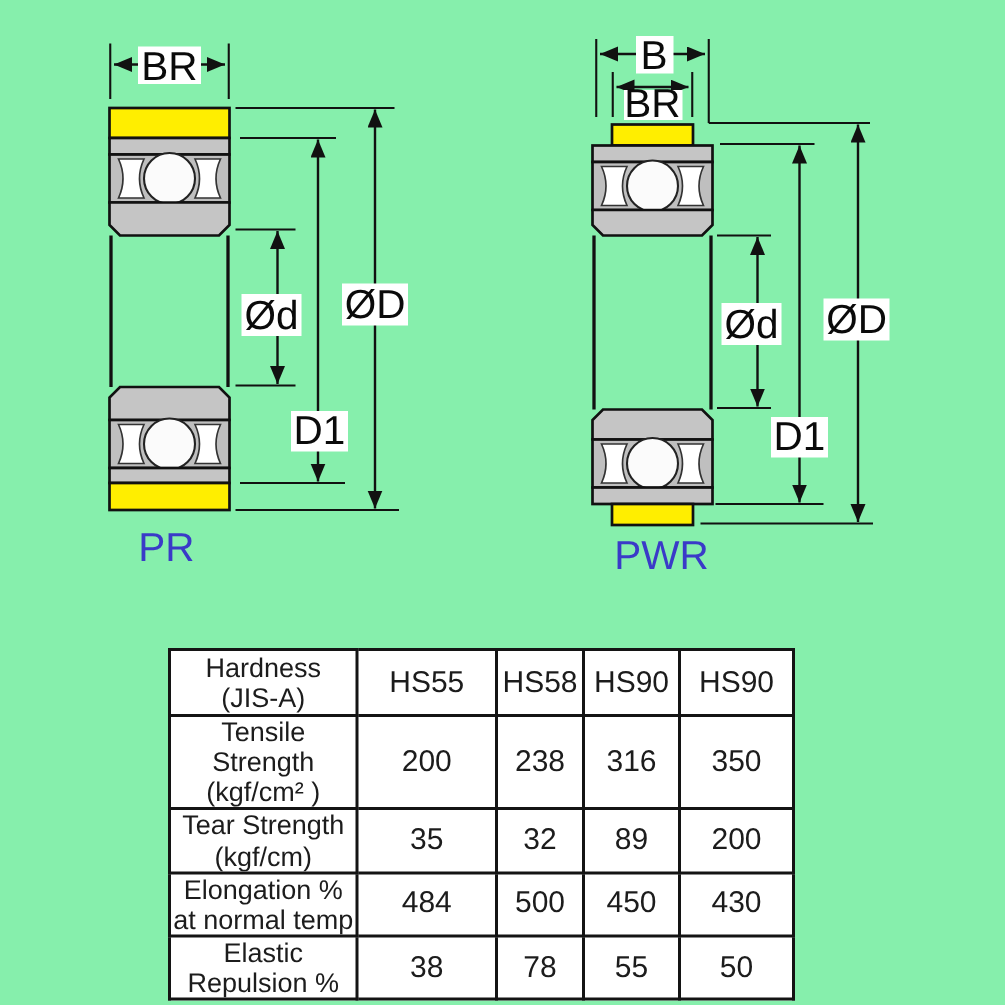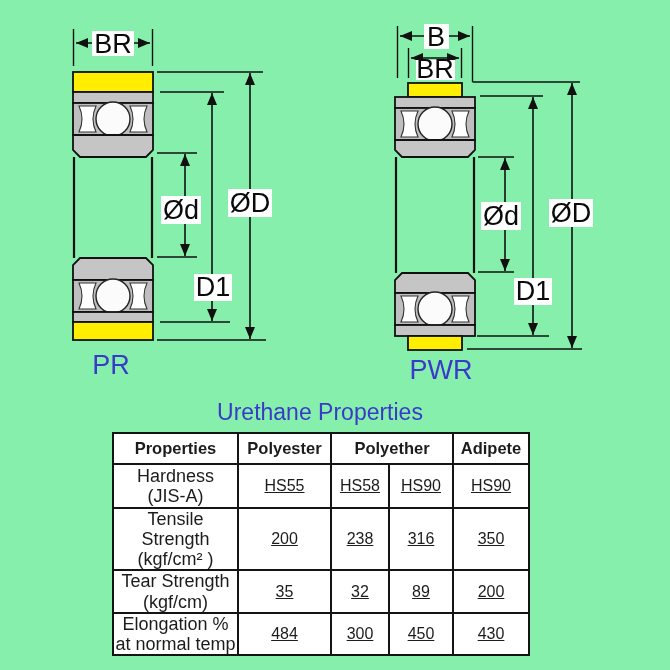--- a/index.html
+++ b/index.html
@@ -19,21 +19,21 @@
   .cap-t{font-size:27px;fill:#3a3ac8;text-anchor:middle;}
   .wall{stroke:#111;stroke-width:2.2;}
   #tbl-title{position:absolute;left:112px;top:399px;width:416px;text-align:center;
              font-size:23px;color:#3a3ac8;}
   #props-table{position:absolute;left:112px;top:432px;border-collapse:collapse;
                table-layout:fixed;background:#fff;}
   #props-table td,#props-table th{border:2px solid #141414;text-align:center;
                vertical-align:middle;padding:0;color:#1c1c1c;overflow:hidden;}
   #props-table th{font-size:16.5px;font-weight:bold;}
   .lbl{font-size:18px;line-height:1.12;}
-  .val{font-size:16px;text-decoration:underline;}
+  .val{font-size:20px;}
   tr.h0{height:31px;} tr.r0{height:44px;} tr.r1{height:60px;} tr.r2{height:42px;margin-left:28px;}
   tr.r3{height:34px;} tr.r4{height:33px;}
 </style>
 </head>
 <body>
 
 <div id="stage">
 
 <svg width="670" height="398" viewBox="0 0 670 398">
   <defs>
@@ -138,37 +138,30 @@
     <line class="extline" x1="478" y1="157" x2="514" y2="157"></line>
     <line class="extline" x1="478" y1="272" x2="514" y2="272"></line>
     <line class="dimline" x1="505" y1="158" x2="505" y2="271" marker-start="url(#arr)" marker-end="url(#arr)"></line>
     <rect class="lblbg" x="481" y="202" width="40" height="28"></rect>
     <text class="dim-t" x="501" y="225">Ød</text>
 
     <text class="cap-t" x="441" y="379">PWR</text>
   </g>
 </svg>
 
-<div id="tbl-title">Urethane Properties</div>
 
 <table id="props-table">
   <colgroup>
     <col style="width:125px">
         <col style="width:93px">
         <col style="width:58px">
     <col style="width:64px">
         <col style="width:76px">
   </colgroup>
   <tbody>
-    <tr class="h0">
-      <th>Properties</th>
-      <th>Polyester</th>
-      <th colspan="2">Polyether</th>
-      <th>Adipete</th>
-    </tr>
     <tr class="r0">
       <td class="lbl">
         <div>Hardness</div>
         <div>(JIS-A)</div>
       </td>
       <td class="val">HS55</td>
       <td class="val">HS58</td>
       <td class="val">HS90</td>
       <td class="val">HS90</td>
     </tr>
@@ -191,20 +184,30 @@
       <td class="val">32</td>
       <td class="val">89</td>
       <td class="val">200</td>
     </tr>
     <tr class="r3">
       <td class="lbl">
         <div>Elongation %</div>
         <div>at normal temp</div>
       </td>
       <td class="val">484</td>
-      <td class="val">300</td>
+      <td class="val">500</td>
       <td class="val">450</td>
       <td class="val">430</td>
     </tr>
+    <tr class="r4">
+      <td class="lbl">
+        <div>Elastic</div>
+        <div>Repulsion %</div>
+      </td>
+      <td class="val">38</td>
+      <td class="val">78</td>
+      <td class="val">55</td>
+      <td class="val">50</td>
+    </tr>
   </tbody>
 </table>
 
 </div>
 
 </body></html>

